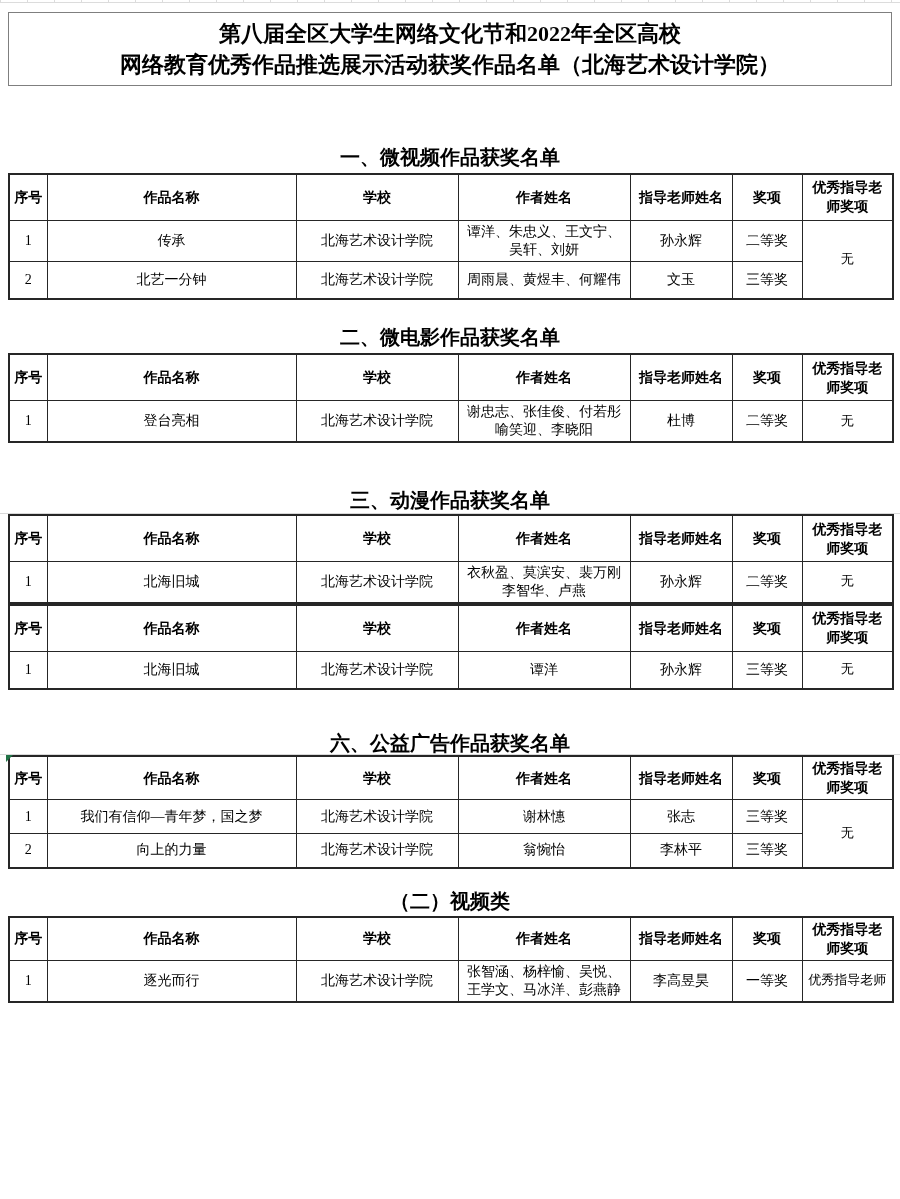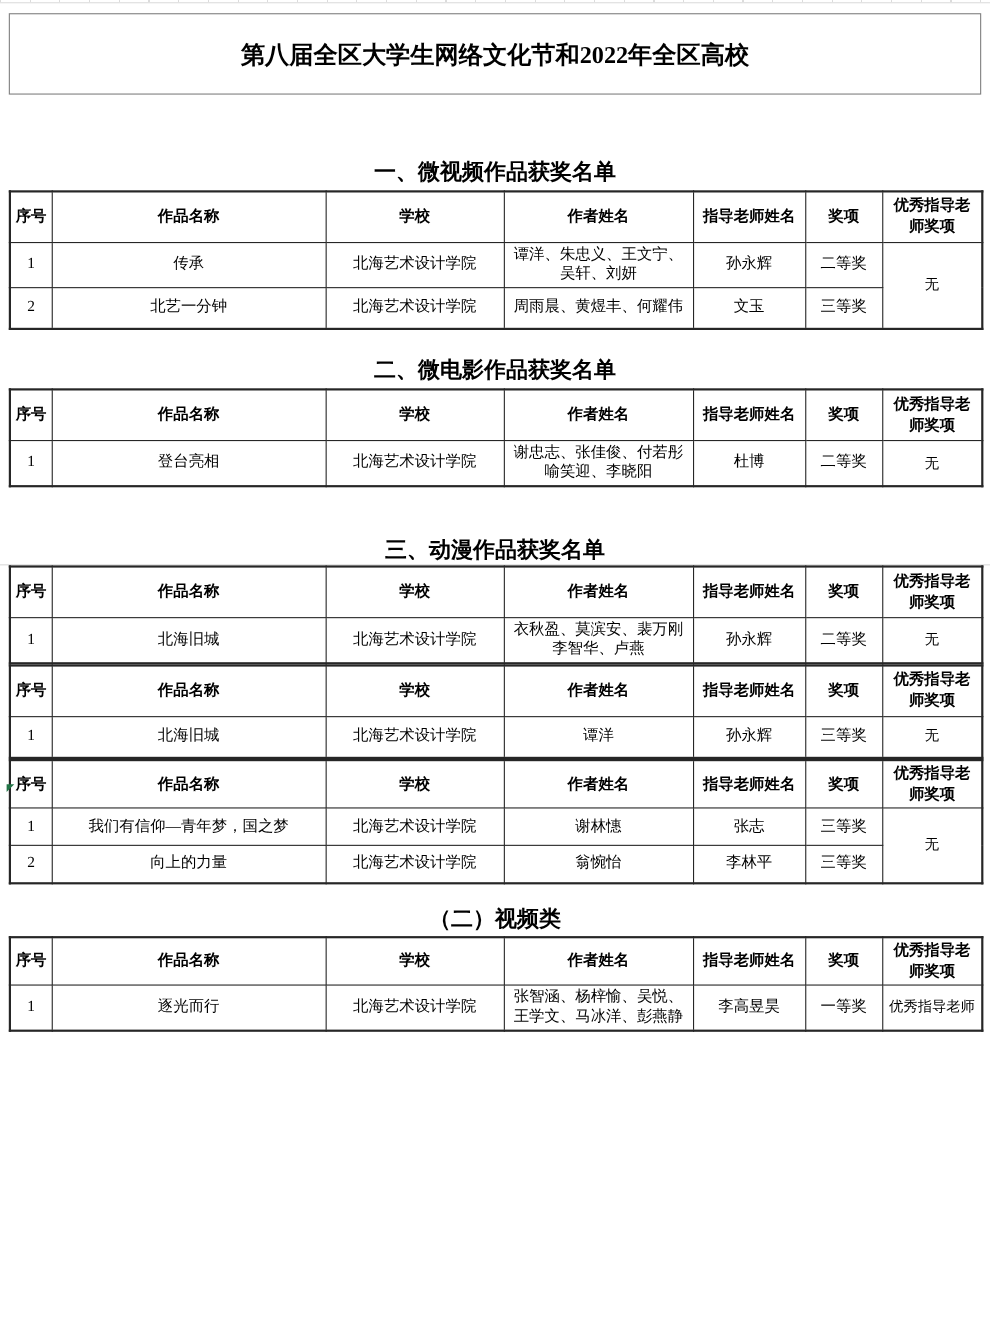--- a/index.html
+++ b/index.html
@@ -53,20 +53,21 @@
     border-top:7px solid #217346;border-right:7px solid transparent;
   }
 </style>
 </head>
 <body>
 
 <div class="ticks"></div>
 
 <div class="titlebox">
   <div>第八届全区大学生网络文化节和2022年全区高校</div>
+  <div>网络教育优秀作品推选展示活动获奖作品名单（北海艺术设计学院）</div>
 </div>
 
 <div class="sec" id="sec0">
   <div class="sec-heading">一、微视频作品获奖名单</div>
   <table class="awards">
       <colgroup>
         <col style="width: 38px;">
         <col style="width: 249px;">
         <col style="width: 162px;">
         <col style="width: 172px;">
@@ -214,20 +215,21 @@
           <td class="authors">谭洋</td>
           <td>孙永辉</td>
           <td>三等奖</td>
           <td class="ta">无</td>
         </tr>
       </tbody>
     </table>
 </div>
 
 <div class="sec" id="sec4">
+  <div class="sec-heading">六、公益广告作品获奖名单</div>
   <div class="err-tri"></div>
   <table class="awards tight">
       <colgroup>
         <col style="width: 38px;">
         <col style="width: 249px;">
         <col style="width: 162px;">
         <col style="width: 172px;">
         <col style="width: 102px;">
         <col style="width: 70px;">
         <col style="width: 91px;">

